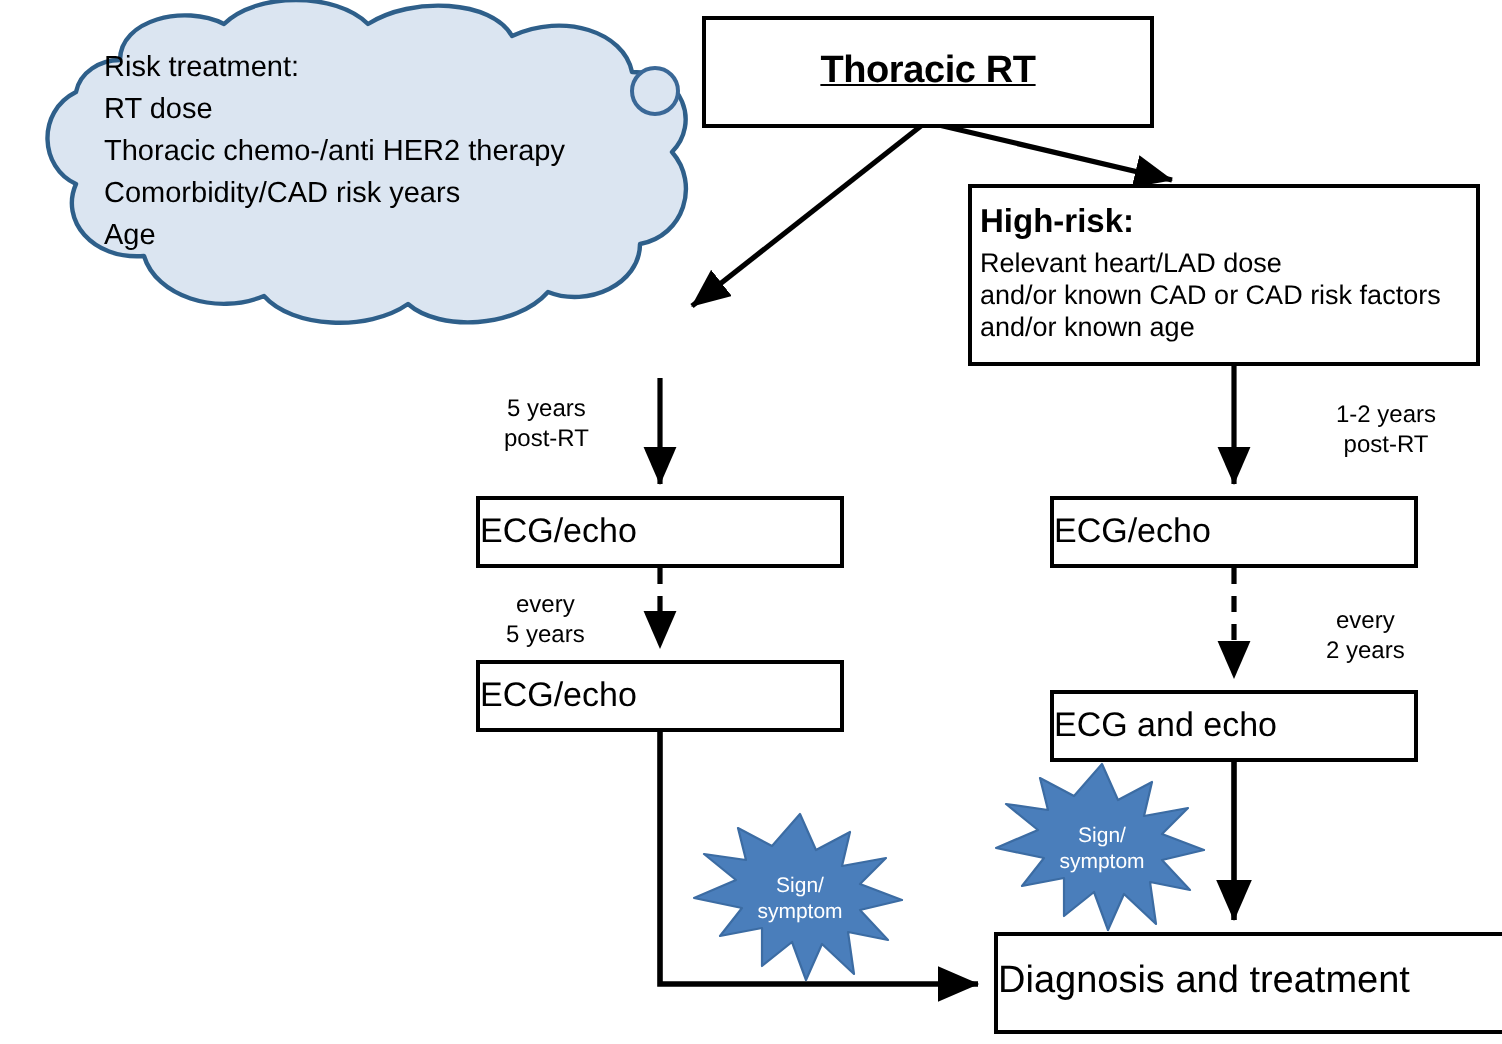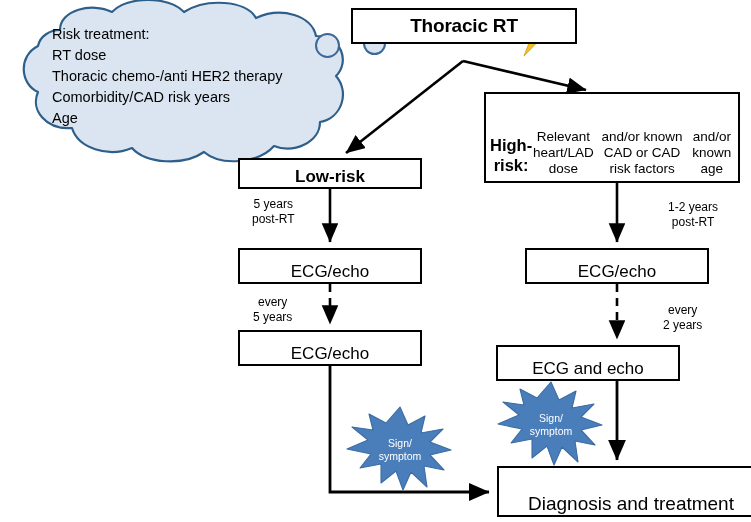--- a/index.html
+++ b/index.html
@@ -9,22 +9,22 @@
     color:#000;
   }
   #canvas{position:absolute;left:0;top:0;width:751px;height:522px;}
   .layer-svg{position:absolute;left:0;top:0;width:751px;height:522px;}
   .node{
     position:absolute;
     box-sizing:border-box;
     background:#ffffff;
     border:2.5px solid #000000;
     display:flex;
-    flex-direction:row;
-    align-items:flex-end;
+    flex-direction:column;
+    align-items:flex-start;
     justify-content:center;
     text-align:center;
     line-height:1.18;
   }
   .node .ttl{font-weight:bold;}
   .edge-label{
     position:absolute;
     font-size:12px;
     line-height:1.22;
     text-align:center;
@@ -43,39 +43,39 @@
   }
   .cloud-text{
     position:absolute;
     font-size:14.5px;
     line-height:1.33;
     color:#000;
     white-space:nowrap;
   }
   
   #thoracic-box{
-    left:351px;top:8px;width:226px;height:36px;
-    flex-direction:row;justify-content:center;align-items:center;gap:0;
+    left:351px;top:8px;width:226px;height:56px;
+    flex-direction:row;justify-content:center;align-items:center;gap:0;text-decoration:underline;
   }
   #thoracic-title{font-weight:bold;font-size:19px;letter-spacing:-0.2px;}
   .bub{
     border:2px solid #3a6897;border-radius:50%;background:#dbe5f1;
     display:inline-block;
   }
   #bub-a{position:absolute;left:315px;top:33px;width:21px;height:21px;}
   #bub-b{position:absolute;left:363px;top:32px;width:19px;height:19px;}
   #bub-c{position:absolute;left:396px;top:32px;width:9px;height:9px;border-width:1.8px;}
   
   #low-risk{left:238px;top:158px;width:184px;height:31px;font-size:17px;}
   #ecg-l1{left:238px;top:248px;width:184px;height:36px;font-size:17px;}
   #ecg-l2{left:238px;top:330px;width:184px;height:36px;font-size:17px;}
   #high-risk{left:484px;top:92px;width:256px;height:91px;font-size:13.5px;padding:3px 4px 4px;}
   #high-risk .ttl{font-size:16.5px;margin-bottom:2px;}
   #ecg-r1{left:525px;top:248px;width:184px;height:36px;font-size:17px;}
-  #ecg-r2{left:496px;top:345px;width:184px;height:36px;font-size:17px;}
+  #ecg-r2{left:525px;top:345px;width:184px;height:36px;font-size:17px;}
   #diagnosis{left:497px;top:466px;width:268px;height:51px;font-size:19px;}
   
   #lbl-5y{left:252px;top:197px;}
   #lbl-every5{left:253px;top:295px;}
   #lbl-12y{left:668px;top:200px;}
   #lbl-every2{left:663px;top:303px;}
   
   #burst-l-lbl{left:368px;top:437px;width:64px;}
   #burst-r-lbl{left:519px;top:412px;width:64px;}
 </style>
@@ -156,23 +156,20 @@
   <div class="cloud-text" style="left:52px;top:109px;">Age</div>
 
   <span class="bub" id="bub-a"></span>
   <span class="bub" id="bub-b"></span>
   <span class="bub" id="bub-c"></span>
 
   <div class="node" id="thoracic-box">
     <span id="thoracic-title">Thoracic RT</span>
   </div>
 
-  <div class="node" id="low-risk">
-    <span class="ttl">Low-risk</span>
-  </div>
 
   <div class="node" id="high-risk">
     <span class="ttl">High-risk:</span>
     <span>Relevant heart/LAD dose</span>
     <span>and/or known CAD or CAD risk factors</span>
     <span>and/or known age</span>
   </div>
 
   <div class="node" id="ecg-l1">
     <span>ECG/echo</span>

